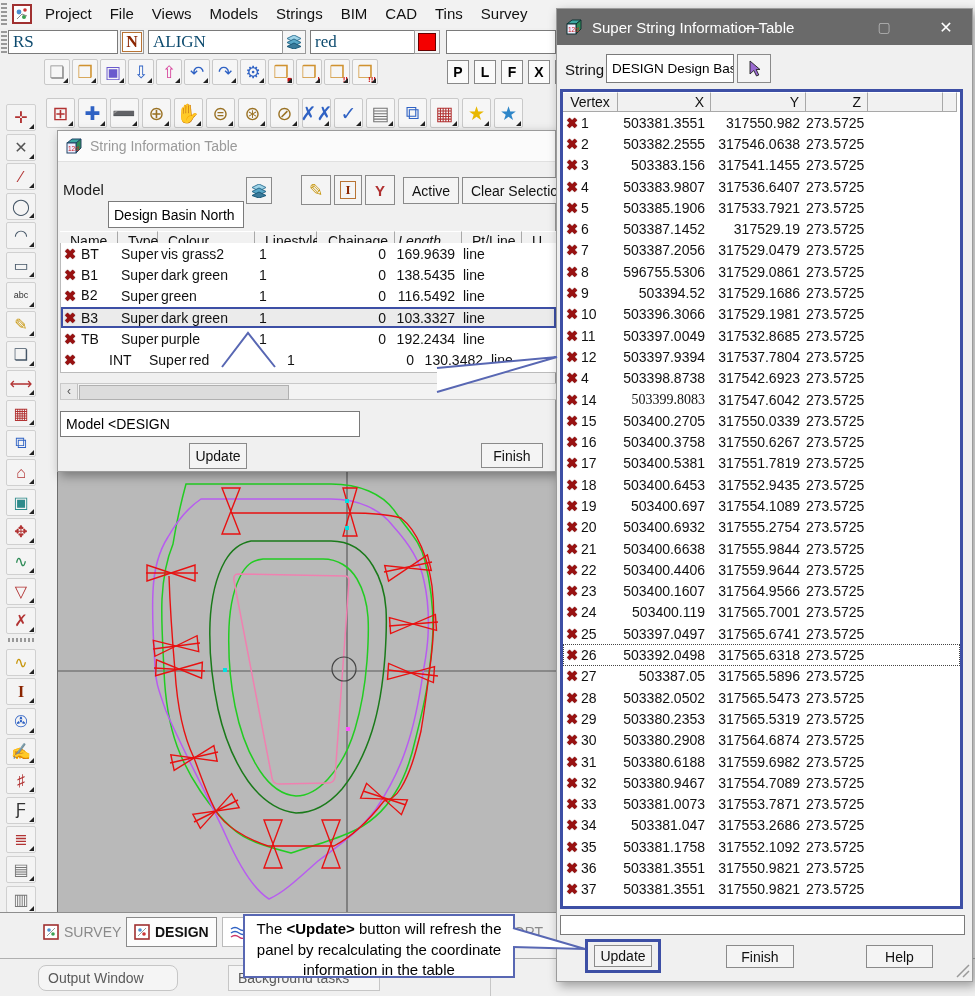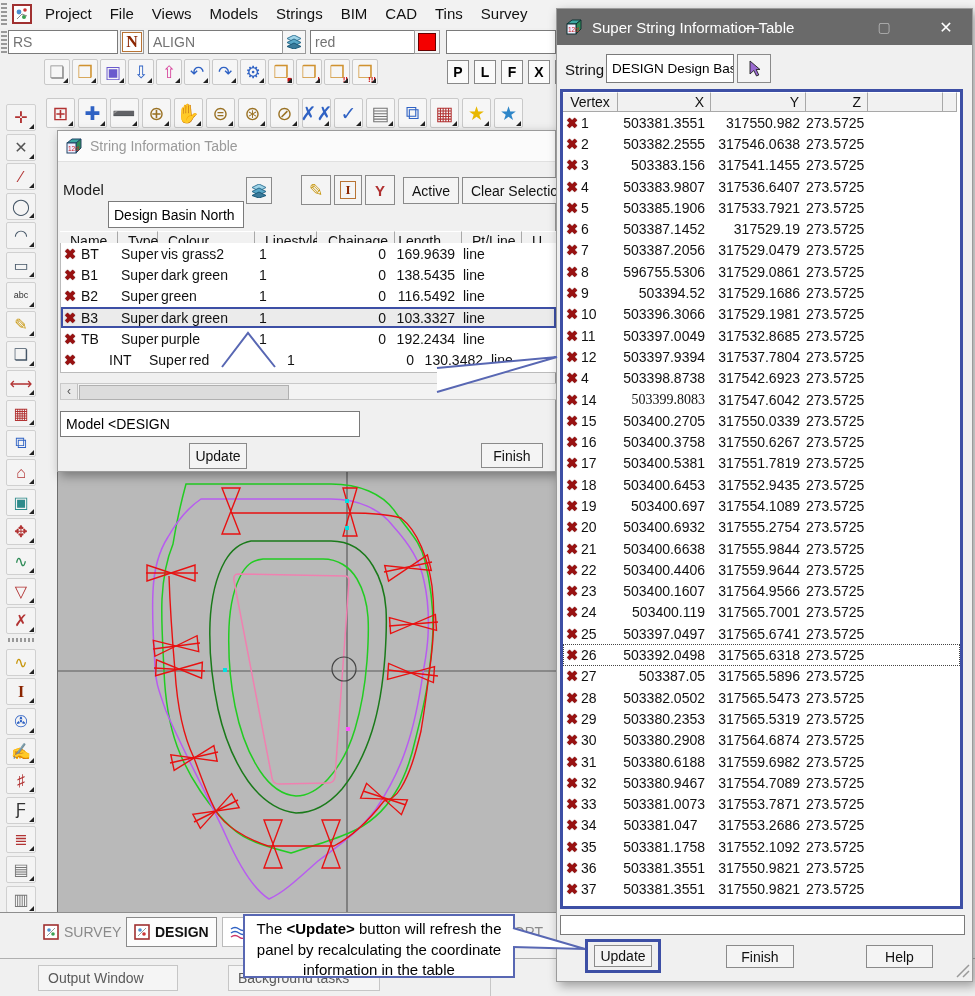--- a/index.html
+++ b/index.html
@@ -7,22 +7,22 @@
        font-family:"Liberation Sans",sans-serif;background:#f0f0f0;
        -webkit-font-smoothing:antialiased;}
   .abs{position:absolute;}
   .app{width:975px;height:996px;position:absolute;top:0;left:0;background:#f0f0f0;outline:1px solid #444;}
 
   
   .menubar{left:0;top:0;width:975px;height:28px;background:#f2f2f2;}
   .menu-item{display:inline-block;margin:0 9px;font-size:15px;color:#111;line-height:28px;cursor:default;}
   .grip{width:6px;background:repeating-linear-gradient(#999 0 2px,transparent 2px 4px);}
   .inputrow{left:0;top:30px;width:556px;height:27px;}
-  .textbox{position:absolute;height:22px;border:1px solid #7a7a7a;background:#fff;font-size:14px;
-           padding:0 4px;font-family:Liberation Sans, sans-serif;color:#737373;overflow:hidden;white-space:nowrap;}
+  .textbox{position:absolute;height:22px;border:1px solid #7a7a7a;background:#fff;font-size:17px;
+           padding:0 4px;font-family:Liberation Serif, serif;color:#0c4a6e;overflow:hidden;white-space:nowrap;}
   .sqbtn{position:absolute;height:24px;border:1px solid #9a9a9a;background:#f6f6f6;display:flex;
          align-items:center;justify-content:center;box-sizing:border-box;}
   .toolbar{position:absolute;display:flex;align-items:center;gap:2px;}
   .tbtn{width:26px;height:26px;border:1px solid #c9c9c9;background:#f6f6f6;display:flex;align-items:center;
         justify-content:center;font-size:17px;position:relative;box-sizing:border-box;border-radius:2px;}
   .tbtn .badge{position:absolute;right:1px;bottom:0;font-size:8px;color:#cc1111;font-weight:bold;}
   .tbtn2{width:29px;height:30px;font-size:19px;}
   .letterbtn{width:22px;height:24px;border:1px solid #888;background:#fbfbfb;font-weight:bold;font-size:14px;
              display:flex;align-items:center;justify-content:center;margin-left:3px;box-sizing:border-box;}
   .flyout::after{content:"";position:absolute;right:1px;bottom:1px;border-left:5px solid transparent;
@@ -383,21 +383,21 @@
           <path d="M1,8 Q5,5 9,8 T17,8" fill="none" stroke="#2f62c4" stroke-width="1.4"></path>
           <path d="M1,12 Q5,9 9,12 T17,12" fill="none" stroke="#cc3366" stroke-width="1.4"></path>
         </svg>
     </div>
     <div class="tab flat" style="left:474px;width:80px;justify-content:center;">
       <span>REPORT</span>
     </div>
   </div>
 
   <div class="abs bottomband">
-    <div class="panelbox" style="left:38px;width:140px;">
+    <div class="panelbox" style="left:38px;width:140px;border-radius:8px;">
       <span>Output Window</span>
     </div>
     <div class="panelbox" style="left:228px;width:152px;">
       <span>Background tasks</span>
     </div>
     <div class="abs" style="left:490px;top:0;width:1px;height:38px;background:#c6c6c6;"></div>
   </div>
 
   <div class="dialog" style="left:57px;top:130px;width:499px;height:342px;z-index:10;">
     <div class="dlg-title-inactive">
@@ -434,21 +434,21 @@
     </div>
     <div class="btn" style="left:404px;top:46px;width:95px;height:27px;justify-content:flex-start;padding-left:8px;white-space:nowrap;overflow:hidden;">
       <span>Clear Selection</span>
     </div>
     <div class="abs" id="sit-header" style="left:2px;top:100px;width:497px;height:20px;display:flex;">
         <div class="hdrcell" style="width: 58px; justify-content: flex-start; padding: 0px 0px 0px 10px;">Name</div>
         <div class="hdrcell" style="width: 40px; justify-content: flex-start; padding: 0px 0px 0px 10px;">Type</div>
         <div class="hdrcell" style="width: 97px; justify-content: flex-start; padding: 0px 0px 0px 10px;">Colour</div>
         <div class="hdrcell" style="width: 62px; justify-content: flex-start; padding: 0px 0px 0px 10px;">Linestyle</div>
         <div class="hdrcell" style="width: 78px; justify-content: flex-end; padding: 0px 6px 0px 0px;">Chainage</div>
-        <div class="hdrcell" style="width: 67px; justify-content: flex-end; padding: 0px 20px 0px 0px;">Length</div>
+        <div class="hdrcell" style="width: 67px; justify-content: flex-end; padding: 0px 20px 0px 0px; font-style: italic;">Length</div>
         <div class="hdrcell" style="width: 60px; justify-content: flex-start; padding: 0px 0px 0px 10px;">Pt/Line</div>
         <div class="hdrcell" style="width: 35px; justify-content: flex-start; padding: 0px 0px 0px 10px;">U</div>
       </div>
     <div class="abs" id="sit-rows" style="left:2px;top:112px;width:497px;height:130px;background:#fff;border:1px solid #bbb;border-top:none;box-sizing:border-box;">
         <div class="row">
           <span class="flower">✖</span>
           <span class="cell" style="width: 40px; padding-left: 2px;">BT</span>
           <span class="cell" style="width: 40px; padding-left: 2px;">Super</span>
           <span class="cell" style="width: 98px; padding-left: 2px;">vis grass2</span>
           <span class="cell" style="width: 60px; padding-left: 2px;">1</span>
@@ -461,21 +461,21 @@
           <span class="cell" style="width: 40px; padding-left: 2px;">B1</span>
           <span class="cell" style="width: 40px; padding-left: 2px;">Super</span>
           <span class="cell" style="width: 98px; padding-left: 2px;">dark green</span>
           <span class="cell" style="width: 60px; padding-left: 2px;">1</span>
           <span class="cell num" style="width: 75px;">0</span>
           <span class="cell num" style="width: 69px;">138.5435</span>
           <span class="cell" style="width: 55px; padding-left: 2px;">line</span>
         </div>
         <div class="row">
           <span class="flower">✖</span>
-          <span class="cell" style="width: 40px; padding-left: 2px;">B2</span>
+          <span class="cell" style="width: 40px; padding-left: 2px; font-family: Liberation Mono, monospace;">B2</span>
           <span class="cell" style="width: 40px; padding-left: 2px;">Super</span>
           <span class="cell" style="width: 98px; padding-left: 2px;">green</span>
           <span class="cell" style="width: 60px; padding-left: 2px;">1</span>
           <span class="cell num" style="width: 75px;">0</span>
           <span class="cell num" style="width: 69px;">116.5492</span>
           <span class="cell" style="width: 55px; padding-left: 2px;">line</span>
         </div>
         <div class="row selrow">
           <span class="flower">✖</span>
           <span class="cell" style="width: 40px; padding-left: 2px;">B3</span>
@@ -784,21 +784,21 @@
           <div class="row">
             <span class="flower">✖</span>
             <span class="cell" style="width: 35px;">33</span>
             <span class="cell num" style="width: 95px;">503381.0073</span>
             <span class="cell num" style="width: 95px;">317553.7871</span>
             <span class="cell num" style="width: 62px;">273.5725</span>
           </div>
           <div class="row">
             <span class="flower">✖</span>
             <span class="cell" style="width: 35px;">34</span>
-            <span class="cell num" style="width: 95px; text-align: center;">503381.047</span>
+            <span class="cell num" style="width: 95px;">503381.047</span>
             <span class="cell num" style="width: 95px;">317553.2686</span>
             <span class="cell num" style="width: 62px;">273.5725</span>
           </div>
           <div class="row">
             <span class="flower">✖</span>
             <span class="cell" style="width: 35px;">35</span>
             <span class="cell num" style="width: 95px;">503381.1758</span>
             <span class="cell num" style="width: 95px;">317552.1092</span>
             <span class="cell num" style="width: 62px;">273.5725</span>
           </div>

